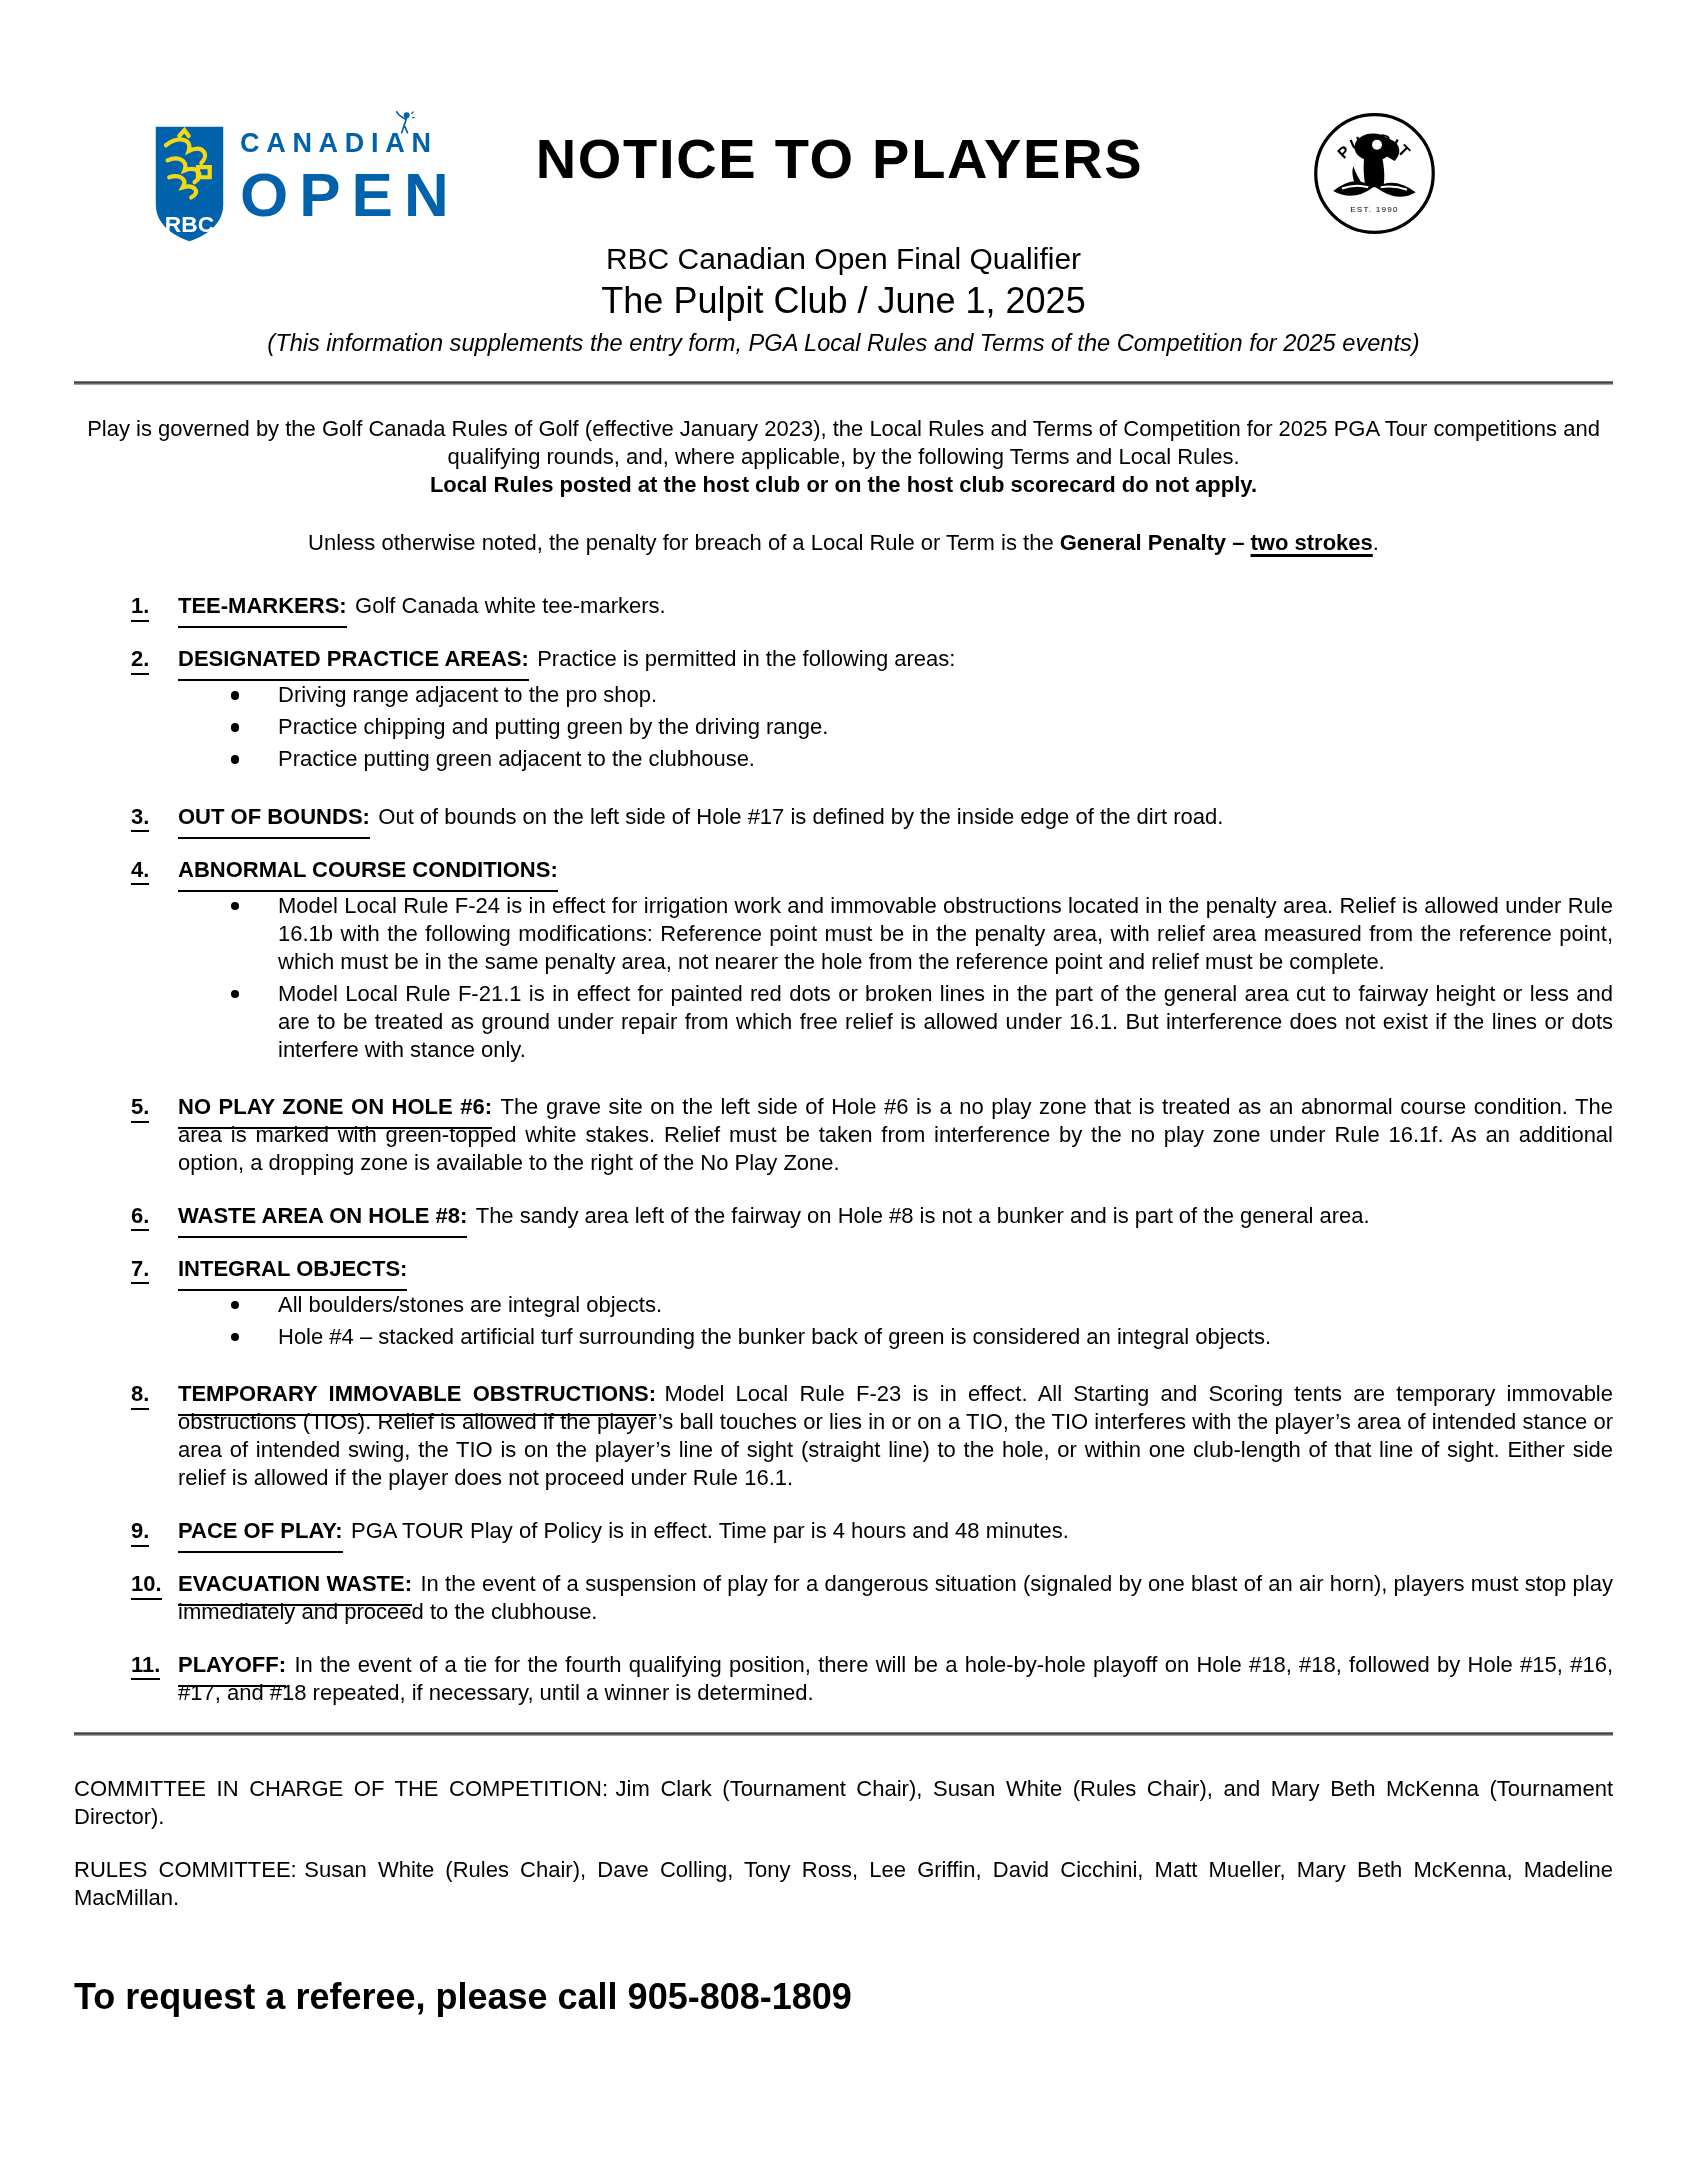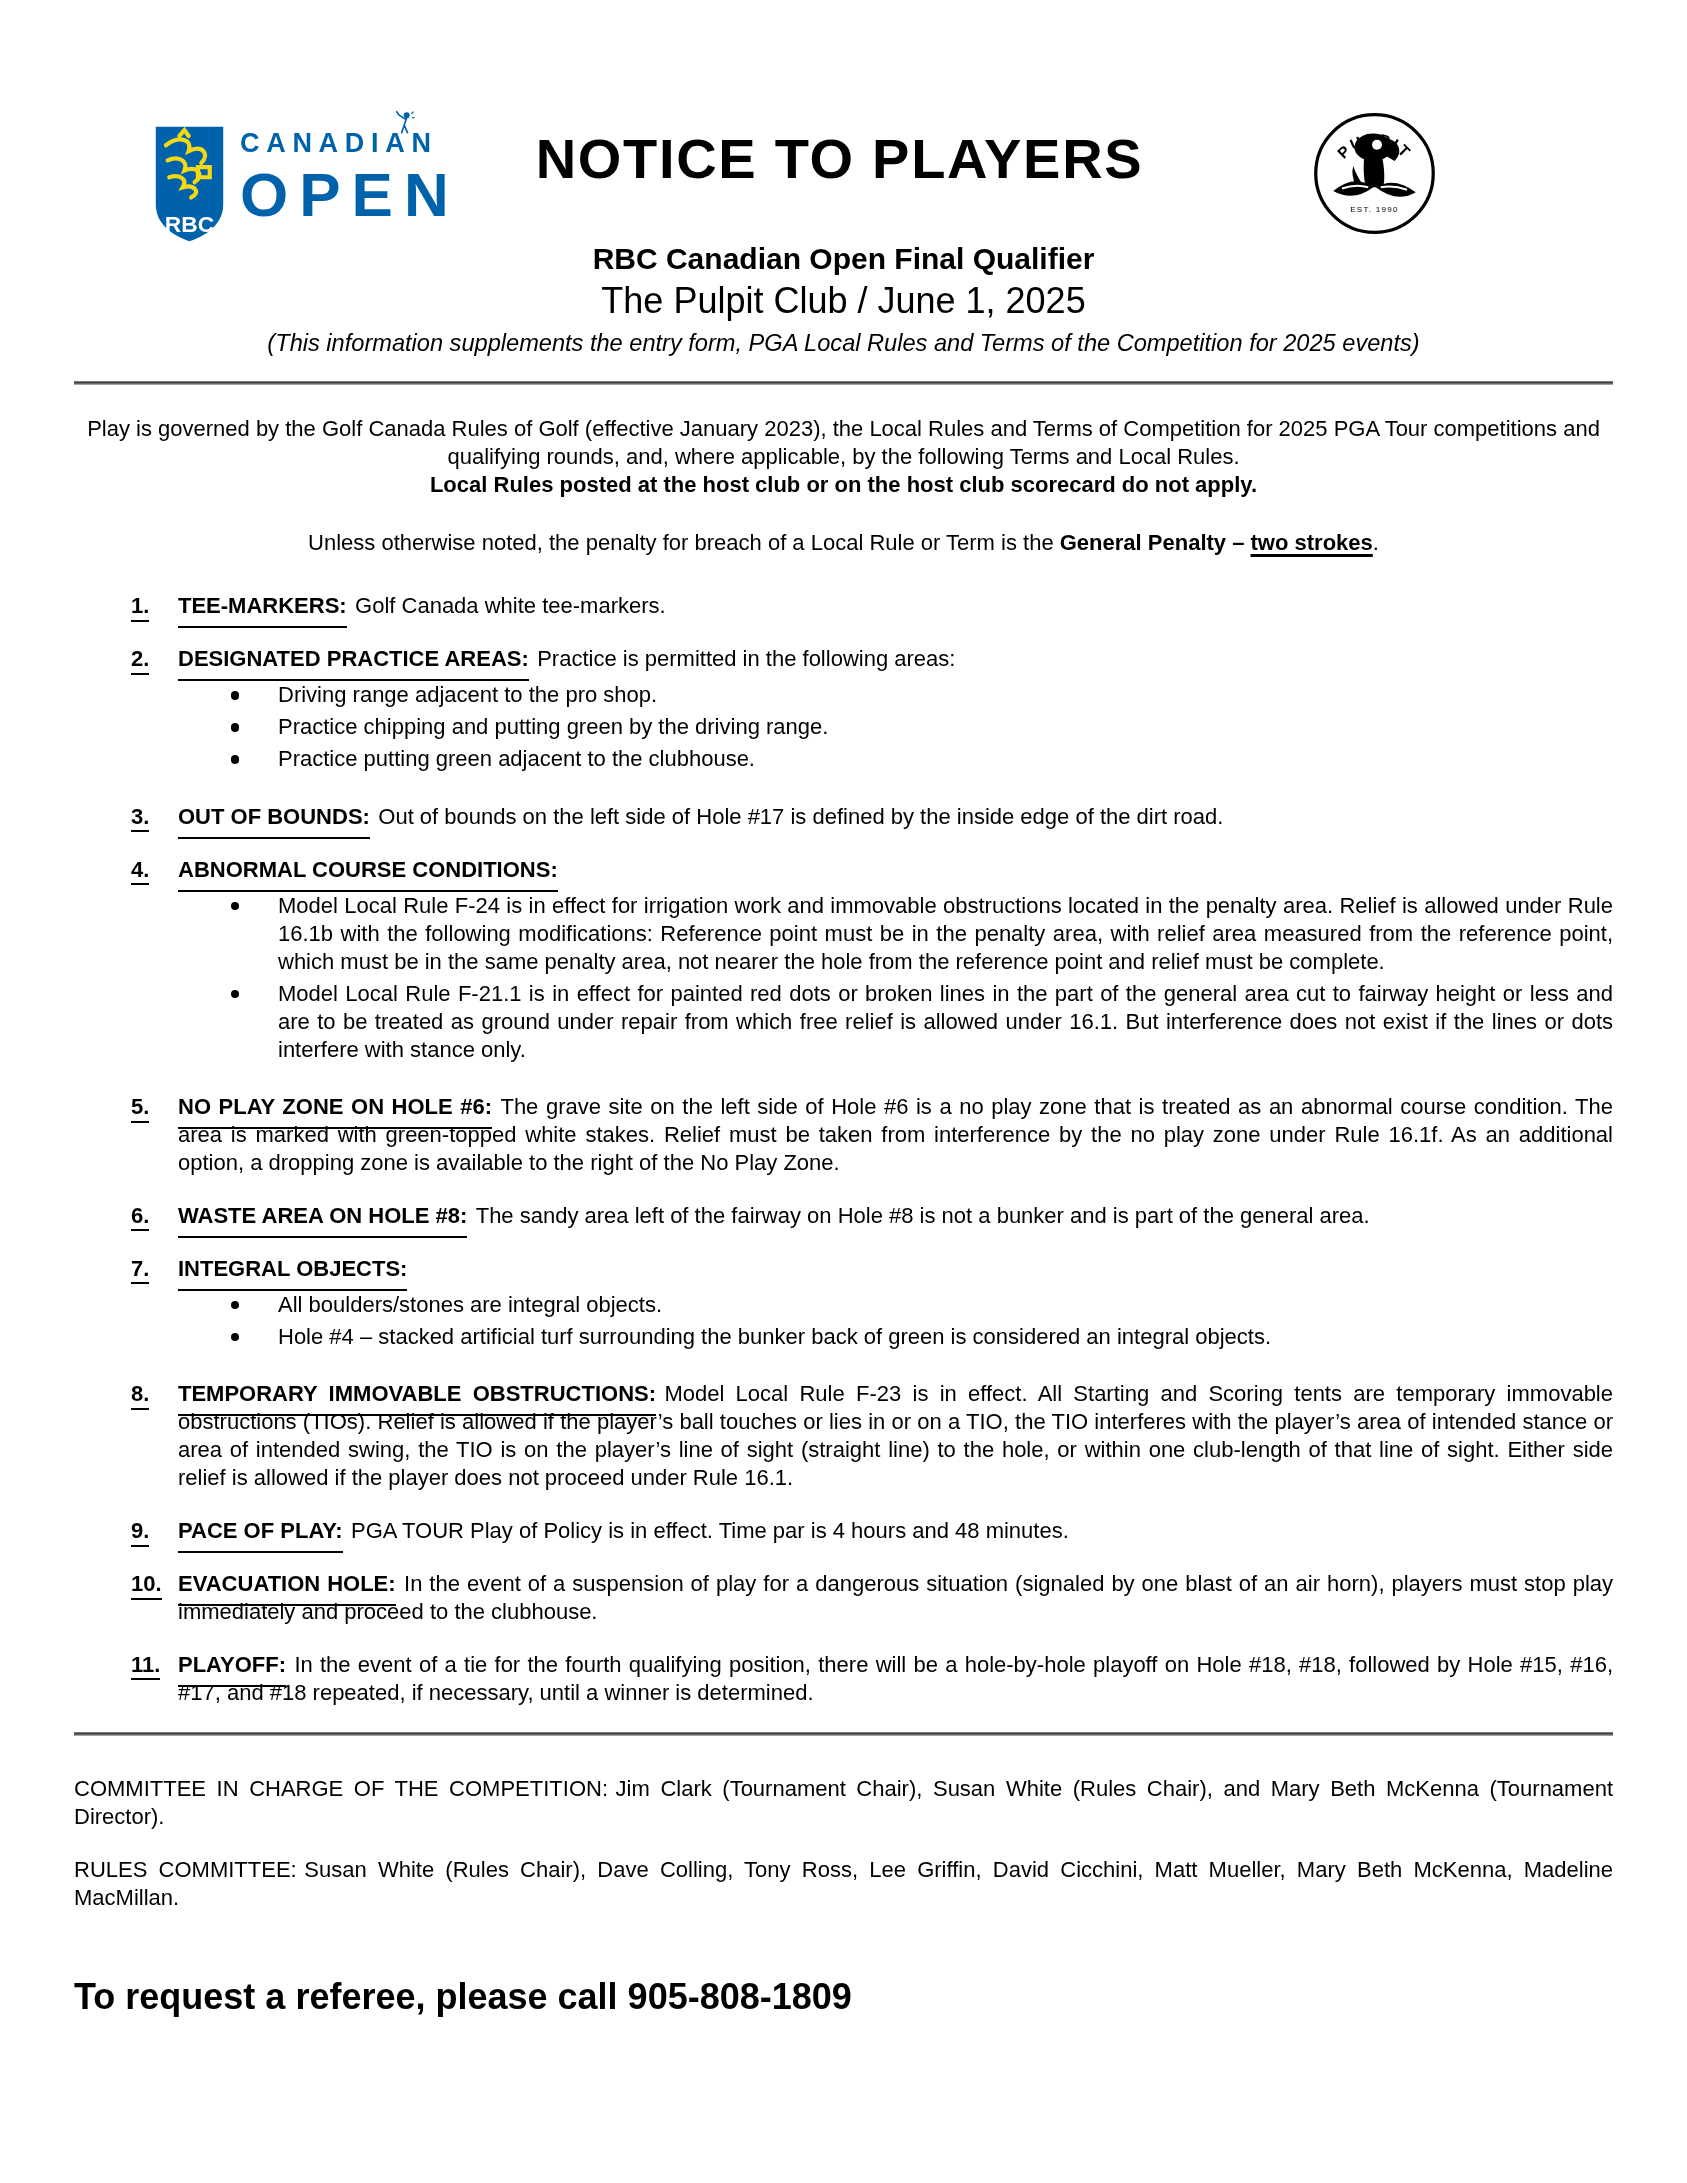--- a/index.html
+++ b/index.html
@@ -7,21 +7,21 @@
     width:1687px; height:2183px; margin:0 auto; background:#ffffff;
     box-sizing:border-box; padding:0 74px; position:relative; overflow:hidden;
     font-family:"Liberation Sans", sans-serif; font-size:22px; line-height:1.27; color:#000;
   }
 
   
   .header { position:relative; height:381px; }
   .main-title { position:absolute; top:123px; left:0; right:8px; text-align:center;
     font-size:56px; font-weight:bold; letter-spacing:1.7px; white-space:nowrap; }
   .sub1 { position:absolute; top:240px; left:0; right:0; text-align:center;
-    font-size:30px; font-weight:bold; }
+    font-size:30px; font-weight:normal; }
   .sub2 { position:absolute; top:278px; left:0; right:0; text-align:center; font-size:36px; }
   .note { position:absolute; top:329px; left:0; right:0; text-align:center;
     font-size:23.6px; font-style:italic; }
 
   
   .rbc-logo { position:absolute; left:80px; top:125px; width:321px; height:122px; }
   .rbc-shield { position:absolute; left:0; top:0; }
   .rbc-brand { position:absolute; left:86px; top:5px; }
   .rbc-canadian { position:relative; display:block; color:var(--rbc-blue);
     font-size:27px; font-weight:bold; letter-spacing:6.7px; line-height:1; }
@@ -210,21 +210,21 @@
     <div class="rule">
       <div class="rule-num"><span>9.</span></div>
       <div class="rule-body">
         <span class="rule-heading">PACE OF PLAY:</span><span>PGA TOUR Play of Policy is in effect. Time par is 4 hours and 48 minutes.</span>
       </div>
     </div>
 
     <div class="rule">
       <div class="rule-num"><span>10.</span></div>
       <div class="rule-body">
-        <span class="rule-heading">EVACUATION HOLE:</span><span>In the event of a suspension of play for a dangerous situation (signaled by one blast of an air horn), players must stop play immediately and proceed to the clubhouse.</span>
+        <span class="rule-heading">EVACUATION WASTE:</span><span>In the event of a suspension of play for a dangerous situation (signaled by one blast of an air horn), players must stop play immediately and proceed to the clubhouse.</span>
       </div>
     </div>
 
     <div class="rule">
       <div class="rule-num"><span>11.</span></div>
       <div class="rule-body">
         <span class="rule-heading">PLAYOFF:</span><span>In the event of a tie for the fourth qualifying position, there will be a hole-by-hole playoff on Hole #18, #18, followed by Hole #15, #16, #17, and #18 repeated, if necessary, until a winner is determined.</span>
       </div>
     </div>
 

